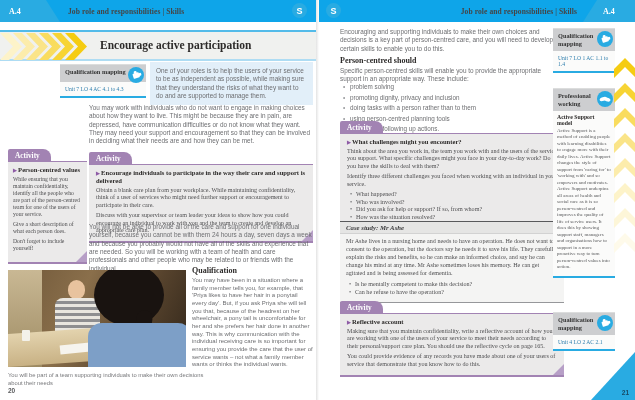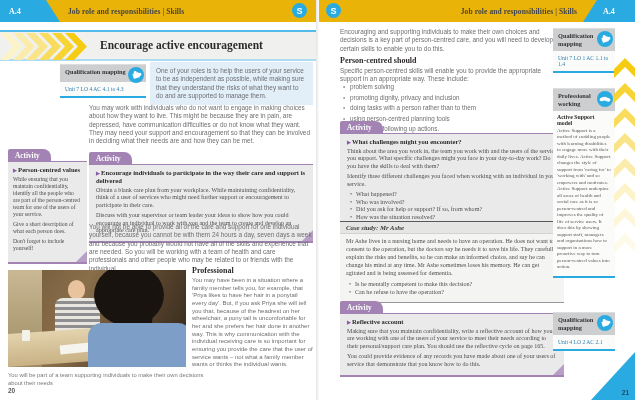--- a/index.html
+++ b/index.html
@@ -5,21 +5,21 @@
   *{margin:0;padding:0;box-sizing:border-box}
   html,body{background:#fff}
   body{font-family:"Liberation Sans",sans-serif;-webkit-font-smoothing:antialiased}
   .spread{position:relative;width:635px;height:400px;background:#fff;overflow:hidden}
   .page{position:absolute;top:0;height:400px;width:317px}
   .page.left{left:0}
   .page.right{left:318px}
   .gutter{position:absolute;left:316px;top:0;width:3px;height:400px;background:linear-gradient(90deg,#e3e3e3,#fff);z-index:5}
 
   
-  .hbar{position:absolute;top:0;left:0;right:0;height:22px;background:#eab308}
+  .hbar{position:absolute;top:0;left:0;right:0;height:22px;background:#0ea5e9}
   .tab{position:absolute;top:0;height:22px;background:#29abe2;color:#fff;
        font:bold 8px "Liberation Serif",serif;display:flex;align-items:center;z-index:2}
   .tab.l{left:0;width:60px;padding-left:9px;clip-path:polygon(0 0,46px 0,60px 100%,0 100%)}
   .tab.r{right:0;width:52px;padding-left:20px;clip-path:polygon(14px 0,100% 0,100% 100%,0 100%)}
   .htitle{position:absolute;top:0;height:22px;display:flex;align-items:center;
           font:bold 7.5px "Liberation Serif",serif;color:#454547;letter-spacing:.1px}
   .htitle.l{left:68px}
   .htitle.r{right:58px}
   .sbadge{position:absolute;top:3px;width:15px;height:15px;border-radius:50%;background:#29abe2;
           color:#fff;font:bold 9px "Liberation Sans",sans-serif;display:flex;align-items:center;justify-content:center}
@@ -107,21 +107,21 @@
       <svg width="94" height="27" viewBox="0 0 94 27">
         <g>
           <path d="M0,0 L9,0 L22,13.5 L9,27 L0,27 L13,13.5 Z" fill="#fdf3c9"></path>
           <path d="M13,0 L22,0 L35,13.5 L22,27 L13,27 L26,13.5 Z" fill="#fcecab"></path>
           <path d="M26,0 L35,0 L48,13.5 L35,27 L26,27 L39,13.5 Z" fill="#fae488"></path>
           <path d="M39,0 L48,0 L61,13.5 L48,27 L39,27 L52,13.5 Z" fill="#f9dc5e"></path>
           <path d="M52,0 L61,0 L74,13.5 L61,27 L52,27 L65,13.5 Z" fill="#f7d434"></path>
           <path d="M65,0 L74,0 L87,13.5 L74,27 L65,27 L78,13.5 Z" fill="#f5cc12"></path>
         </g>
       </svg>
-      <div class="ptitle">Encourage active encouragement</div>
+      <div class="ptitle">Encourage active participation</div>
     </div>
 
     <div class="qbox" style="left:60px;top:64px;width:86px">
       <div class="qhead">
         <span>Qualification mapping</span>
         <svg class="qicon" viewBox="0 0 20 20">
           <circle cx="10" cy="10" r="10" fill="#29abe2"></circle>
           <g fill="#fff" transform="rotate(-18 10 10)">
             <rect x="6" y="7.5" width="8" height="6.5" rx="1"></rect>
             <circle cx="10" cy="6.8" r="1.9"></circle>
@@ -152,21 +152,21 @@
       <div class="abody">
         <div class="ah">Encourage individuals to participate in the way their care and support is delivered</div>
         <div class="ap">Obtain a blank care plan from your workplace. While maintaining confidentiality, think of a user of services who might need further support or encouragement to participate in their care.</div>
         <div class="ap" style="margin-bottom:0">Discuss with your supervisor or team leader your ideas to show how you could encourage an individual to work with you and the team to create and develop an appropriate care plan.</div>
         <div class="tri"></div>
       </div>
     </div>
 
     <div class="bp" style="left:89px;top:223px;width:224px">You will not be able to provide all of the care and support for one individual yourself, because you cannot be with them 24 hours a day, seven days a week and because you probably would not have all of the skills and experience that are needed. So you will be working with a team of health and care professionals and other people who may be related to or friends with the individual.</div>
 
-    <div class="comm-h">Professional</div>
+    <div class="comm-h">Qualification</div>
     <div class="comm-b">You may have been in a situation where a family member tells you, for example, that 'Priya likes to have her hair in a ponytail every day'. But, if you ask Priya she will tell you that, because of the headrest on her wheelchair, a pony tail is uncomfortable for her and she prefers her hair done in another way. This is why communication with the individual receiving care is so important for ensuring you provide the care that the user of service wants – not what a family member wants or thinks the individual wants.</div>
 
     <div class="photo">
       <div class="ph-wall"></div>
       <div class="ph-head1"></div>
       <div class="ph-torso1"></div>
       <div class="ph-table"></div>
       <div class="ph-paper"></div>
       <div class="ph-cup"></div>
       <div class="ph-hair2"></div>

